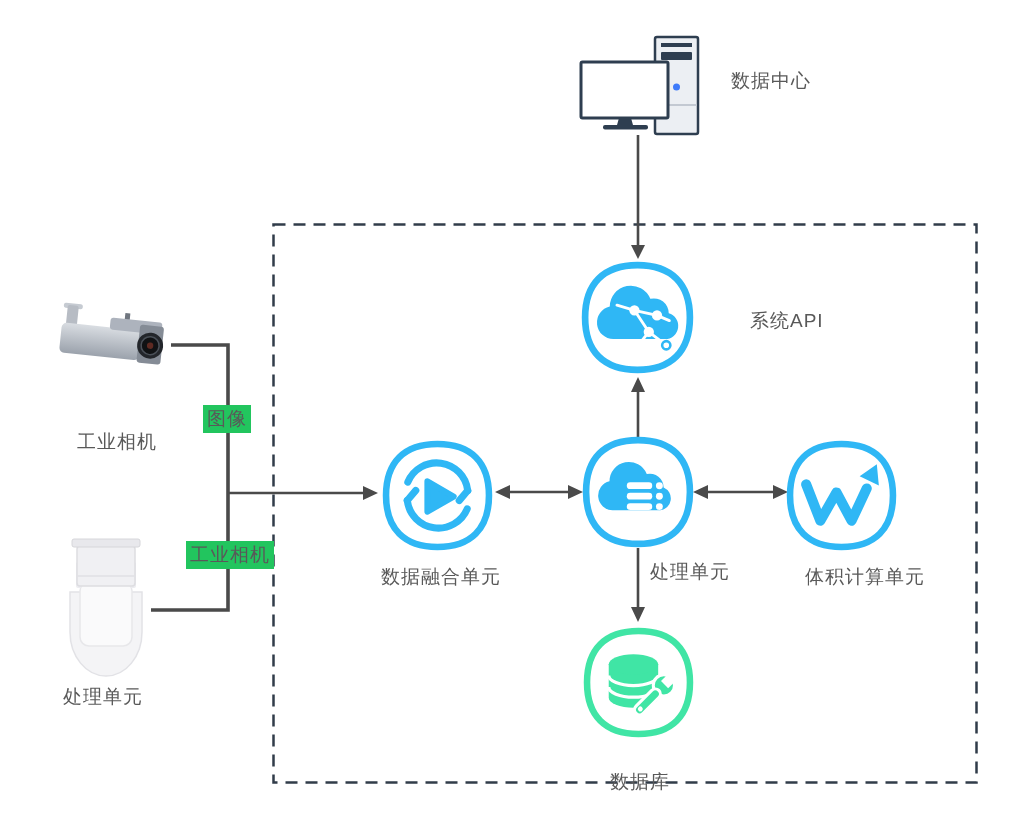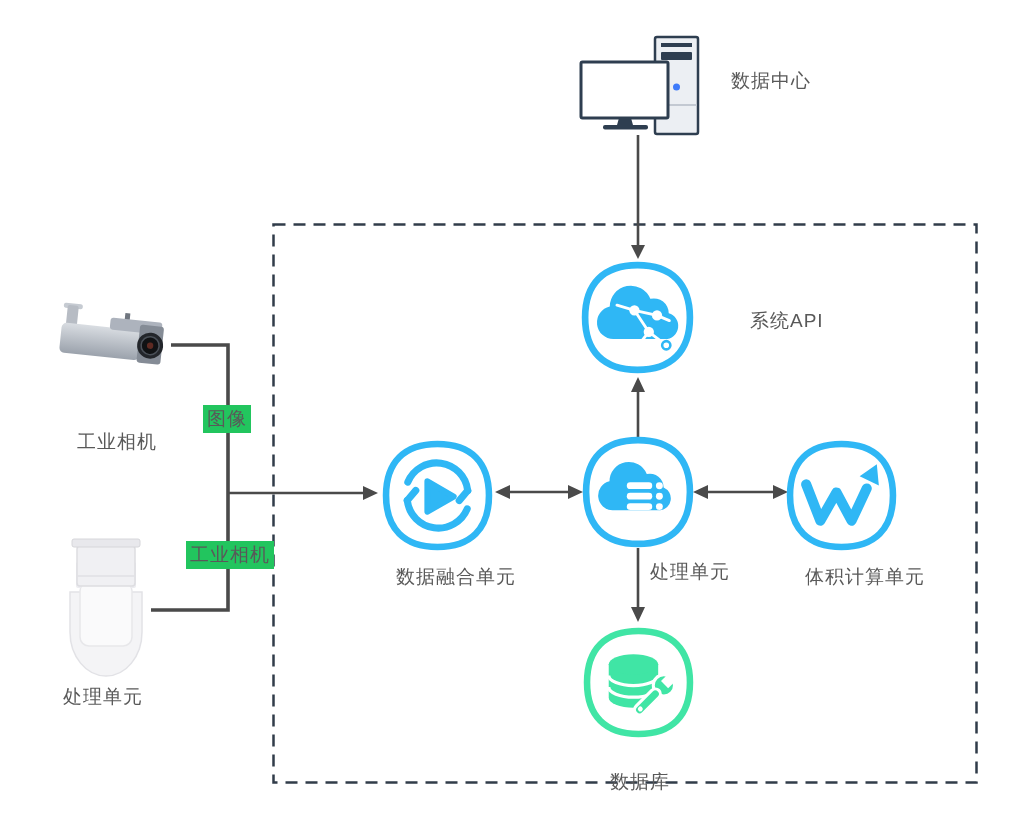--- a/index.html
+++ b/index.html
@@ -160,21 +160,21 @@
     <rect x="24" y="30" width="6" height="26" rx="2" fill="#ececf0"></rect>
     <rect x="78" y="30" width="6" height="26" rx="2" fill="#ececf0"></rect>
     <rect x="25" y="14" width="58" height="40" rx="3" fill="#f0f0f3" stroke="#dddde1" stroke-width="1.5"></rect>
     <line x1="25" y1="44" x2="83" y2="44" stroke="#e0e0e4" stroke-width="1.5"></line>
     <rect x="20" y="7" width="68" height="8" rx="2" fill="#e8e8ec" stroke="#d6d6da" stroke-width="1"></rect>
   </svg>
 
 
   <div class="lbl" style="left:731px;top:68px">数据中心</div>
   <div class="lbl" style="left:750px;top:308px">系统API</div>
-  <div class="lbl" style="left:396px;top:564px">数据融合单元</div>
+  <div class="lbl" style="left:381px;top:564px">数据融合单元</div>
   <div class="lbl" style="left:650px;top:559px">处理单元</div>
   <div class="lbl" style="left:805px;top:564px">体积计算单元</div>
   <div class="lbl" style="left:610px;top:769px">数据库</div>
   <div class="lbl" style="left:77px;top:429px">工业相机</div>
   <div class="lbl" style="left:63px;top:684px">处理单元</div>
 
   <div class="flow" style="left:203px;top:405px">图像</div>
   <div class="flow" style="left:186px;top:541px">工业相机</div>
 
 </div>

